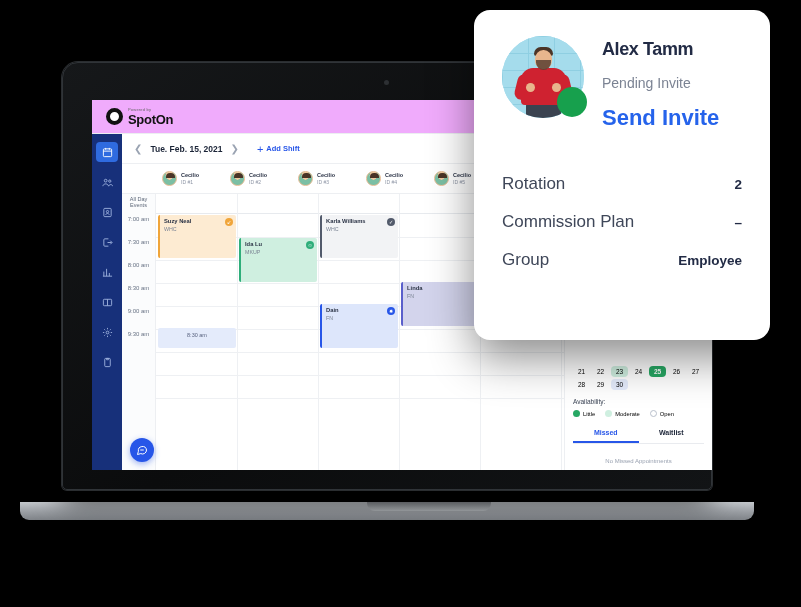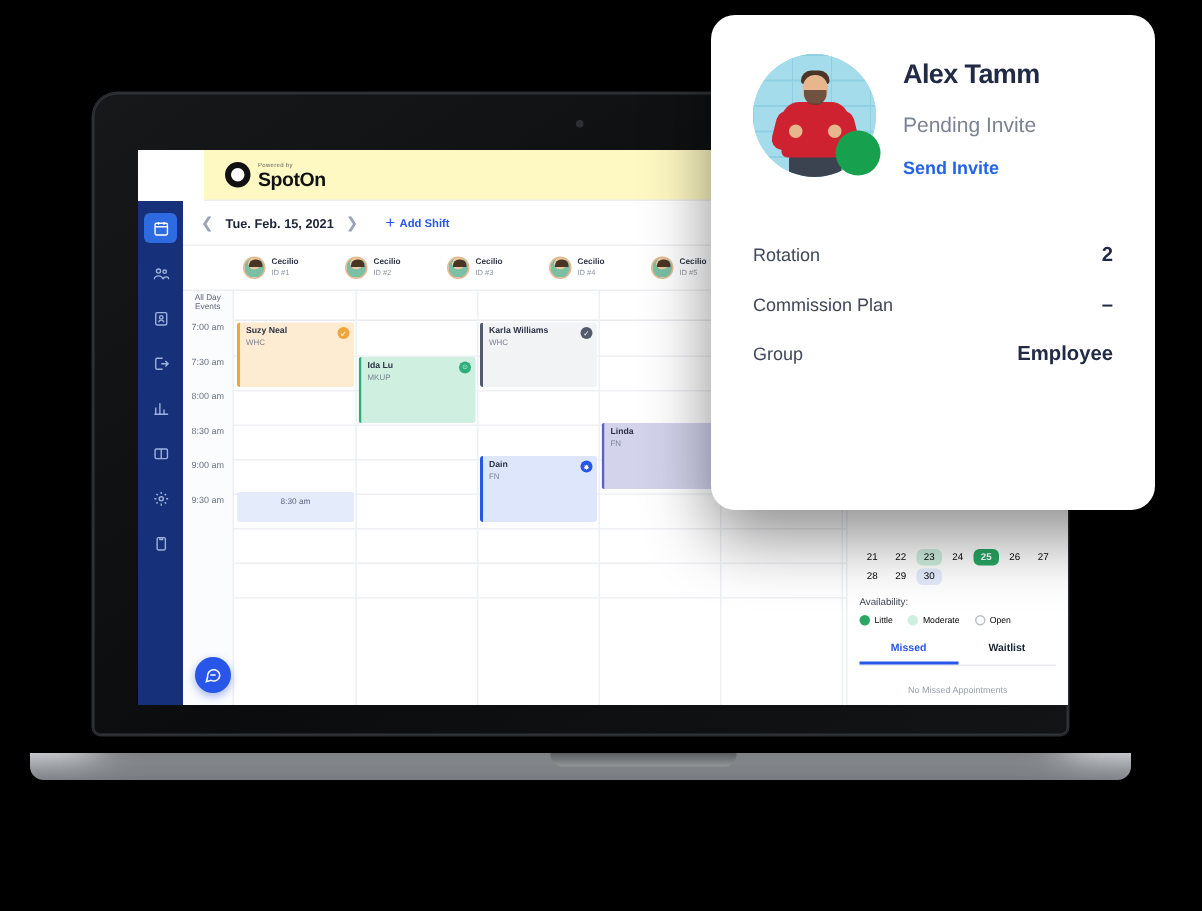--- a/index.html
+++ b/index.html
@@ -45,22 +45,22 @@
   }
   .base-notch {
     position: absolute; left: 305px; top: 440px; width: 124px; height: 9px;
     background: linear-gradient(180deg,#8d9196,#b4b8bc);
     border-radius: 0 0 8px 8px;
   }
 
   
   .app { position: absolute; inset: 0; background: #fff; display: flex; flex-direction: column; }
   .topbar {
-    height: 34px; background: #fef9c3; display: flex; align-items: center;
-    padding: 0 14px; border-bottom: 1px solid #eceef1; flex: 0 0 34px; margin-left: 44px;
+    height: 34px; background: #f0abfc; display: flex; align-items: center;
+    padding: 0 14px; border-bottom: 1px solid #eceef1; flex: 0 0 34px;
   }
   .logo { display: flex; align-items: center; gap: 5px; }
   .logo-ring {
     width: 17px; height: 17px; border-radius: 50%;
     border: 4.5px solid #111; background: #fff;
   }
   .logo-text { display: flex; flex-direction: column; line-height: 1; }
   .logo-powered { font-size: 4px; color: #666; letter-spacing: .2px; margin-bottom: 1px; }
   .logo-name { font-size: 13px; font-weight: bold; color: #111; letter-spacing: -.3px; }
   .booknow {
@@ -199,25 +199,25 @@
   .fist-l { position: absolute; left: 24px; top: 47px; width: 9px; height: 9px; border-radius: 50%; background: #e8b68d; }
   .fist-r { position: absolute; left: 50px; top: 47px; width: 9px; height: 9px; border-radius: 50%; background: #e8b68d; }
   .pants { position: absolute; left: 24px; top: 66px; width: 35px; height: 18px; background: #3b4350; border-radius: 4px; }
   .statusdot {
     position: absolute; right: -3px; bottom: 1px; width: 30px; height: 30px;
     border-radius: 50%; background: #17A04D;
   }
   .card-ident { padding-top: 4px; }
   .card-name { font-size: 18px; font-weight: bold; color: #222B45; letter-spacing: -.4px; line-height: 1.1; }
   .card-status { font-size: 14px; color: #7b8393; margin-top: 15px; }
-  .card-action { font-size: 12px; font-weight: bold; color: #2563EB; margin-top: 14px; }
+  .card-action { font-size: 22px; font-weight: bold; color: #2563EB; margin-top: 14px; }
 
   .rows { margin-top: 34px; }
   .drow { display: flex; align-items: baseline; padding: 9px 0; }
-  .dlabel { font-size: 12px; color: #3f4759; }
+  .dlabel { font-size: 17px; color: #3f4759; }
   .dval { margin-left: auto; font-size: 13.5px; font-weight: bold; color: #222B45; }
   .dval.money { color: #18A558; }
 </style>
 </head>
 <body>
 
 <div id="stage">
 
   <div id="laptop">
     <div class="base"></div>

